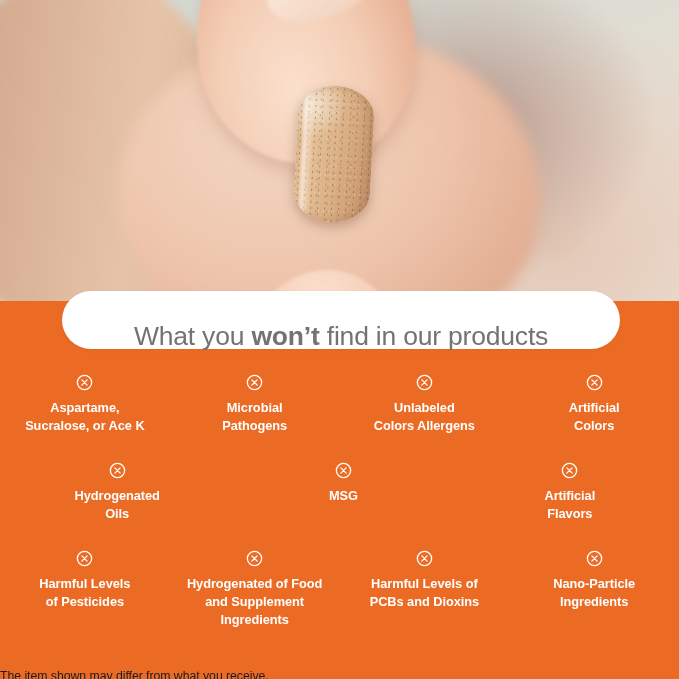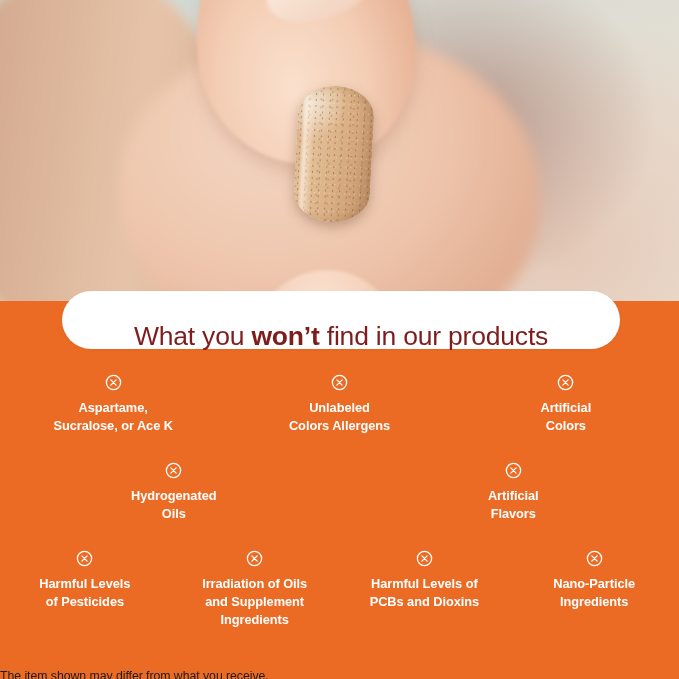--- a/index.html
+++ b/index.html
@@ -144,21 +144,21 @@
     height: 58px;
     background: #ffffff;
     border-radius: 29px;
     display: flex;
     align-items: center;
     justify-content: center;
     box-shadow: 0 1px 3px rgba(120,70,40,0.10);
   }
   .headline {
     font-size: 26.5px;
-    color: #7f1d1d;
+    color: #737373;
     letter-spacing: -0.2px;
     white-space: nowrap;
     font-weight: 400;
     margin-top: 32px;
   }
   .headline b {
     font-weight: 700;
   }
 
   
@@ -246,20 +246,28 @@
           <path d="M6.9 6.9 L13.1 13.1 M13.1 6.9 L6.9 13.1" stroke="#ffffff" stroke-width="1.5" stroke-linecap="round"></path>
         </svg>
         <div class="cell-label">Aspartame,
 Sucralose, or Ace K</div>
       </div>
       <div class="cell">
         <svg class="xicon" viewBox="0 0 20 20">
           <circle cx="10" cy="10" r="8.4" fill="none" stroke="#ffffff" stroke-width="1.5"></circle>
           <path d="M6.9 6.9 L13.1 13.1 M13.1 6.9 L6.9 13.1" stroke="#ffffff" stroke-width="1.5" stroke-linecap="round"></path>
         </svg>
+        <div class="cell-label">Microbial
+Pathogens</div>
+      </div>
+      <div class="cell">
+        <svg class="xicon" viewBox="0 0 20 20">
+          <circle cx="10" cy="10" r="8.4" fill="none" stroke="#ffffff" stroke-width="1.5"></circle>
+          <path d="M6.9 6.9 L13.1 13.1 M13.1 6.9 L6.9 13.1" stroke="#ffffff" stroke-width="1.5" stroke-linecap="round"></path>
+        </svg>
         <div class="cell-label">Unlabeled
 Colors Allergens</div>
       </div>
       <div class="cell">
         <svg class="xicon" viewBox="0 0 20 20">
           <circle cx="10" cy="10" r="8.4" fill="none" stroke="#ffffff" stroke-width="1.5"></circle>
           <path d="M6.9 6.9 L13.1 13.1 M13.1 6.9 L6.9 13.1" stroke="#ffffff" stroke-width="1.5" stroke-linecap="round"></path>
         </svg>
         <div class="cell-label">Artificial
 Colors</div>
@@ -273,40 +281,47 @@
           <path d="M6.9 6.9 L13.1 13.1 M13.1 6.9 L6.9 13.1" stroke="#ffffff" stroke-width="1.5" stroke-linecap="round"></path>
         </svg>
         <div class="cell-label">Hydrogenated
 Oils</div>
       </div>
       <div class="cell">
         <svg class="xicon" viewBox="0 0 20 20">
           <circle cx="10" cy="10" r="8.4" fill="none" stroke="#ffffff" stroke-width="1.5"></circle>
           <path d="M6.9 6.9 L13.1 13.1 M13.1 6.9 L6.9 13.1" stroke="#ffffff" stroke-width="1.5" stroke-linecap="round"></path>
         </svg>
+        <div class="cell-label">MSG</div>
+      </div>
+      <div class="cell">
+        <svg class="xicon" viewBox="0 0 20 20">
+          <circle cx="10" cy="10" r="8.4" fill="none" stroke="#ffffff" stroke-width="1.5"></circle>
+          <path d="M6.9 6.9 L13.1 13.1 M13.1 6.9 L6.9 13.1" stroke="#ffffff" stroke-width="1.5" stroke-linecap="round"></path>
+        </svg>
         <div class="cell-label">Artificial
 Flavors</div>
       </div>
     </div>
 
     <div class="grid-row row-3">
       <div class="cell">
         <svg class="xicon" viewBox="0 0 20 20">
           <circle cx="10" cy="10" r="8.4" fill="none" stroke="#ffffff" stroke-width="1.5"></circle>
           <path d="M6.9 6.9 L13.1 13.1 M13.1 6.9 L6.9 13.1" stroke="#ffffff" stroke-width="1.5" stroke-linecap="round"></path>
         </svg>
         <div class="cell-label">Harmful Levels
 of Pesticides</div>
       </div>
       <div class="cell">
         <svg class="xicon" viewBox="0 0 20 20">
           <circle cx="10" cy="10" r="8.4" fill="none" stroke="#ffffff" stroke-width="1.5"></circle>
           <path d="M6.9 6.9 L13.1 13.1 M13.1 6.9 L6.9 13.1" stroke="#ffffff" stroke-width="1.5" stroke-linecap="round"></path>
         </svg>
-        <div class="cell-label">Irradiation of Oils
+        <div class="cell-label">Hydrogenated of Food
 and Supplement
 Ingredients</div>
       </div>
       <div class="cell">
         <svg class="xicon" viewBox="0 0 20 20">
           <circle cx="10" cy="10" r="8.4" fill="none" stroke="#ffffff" stroke-width="1.5"></circle>
           <path d="M6.9 6.9 L13.1 13.1 M13.1 6.9 L6.9 13.1" stroke="#ffffff" stroke-width="1.5" stroke-linecap="round"></path>
         </svg>
         <div class="cell-label">Harmful Levels of
 PCBs and Dioxins</div>

